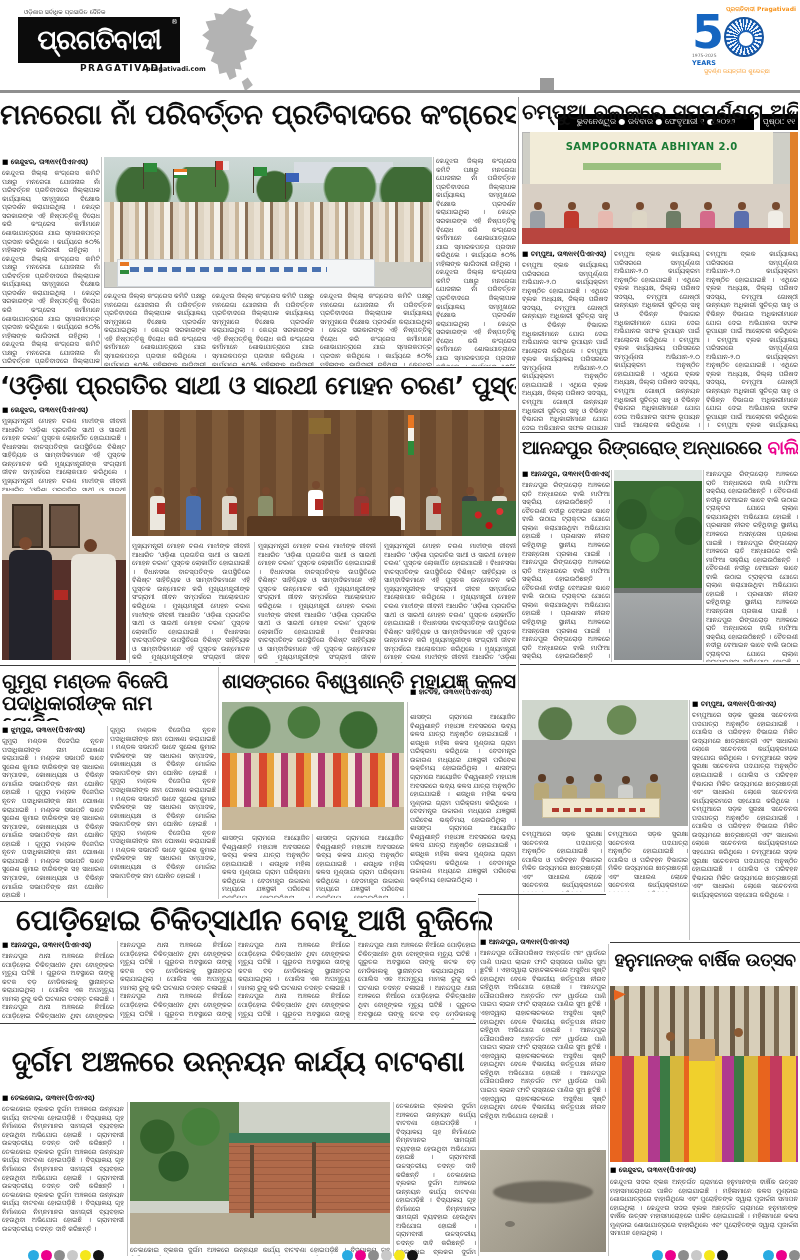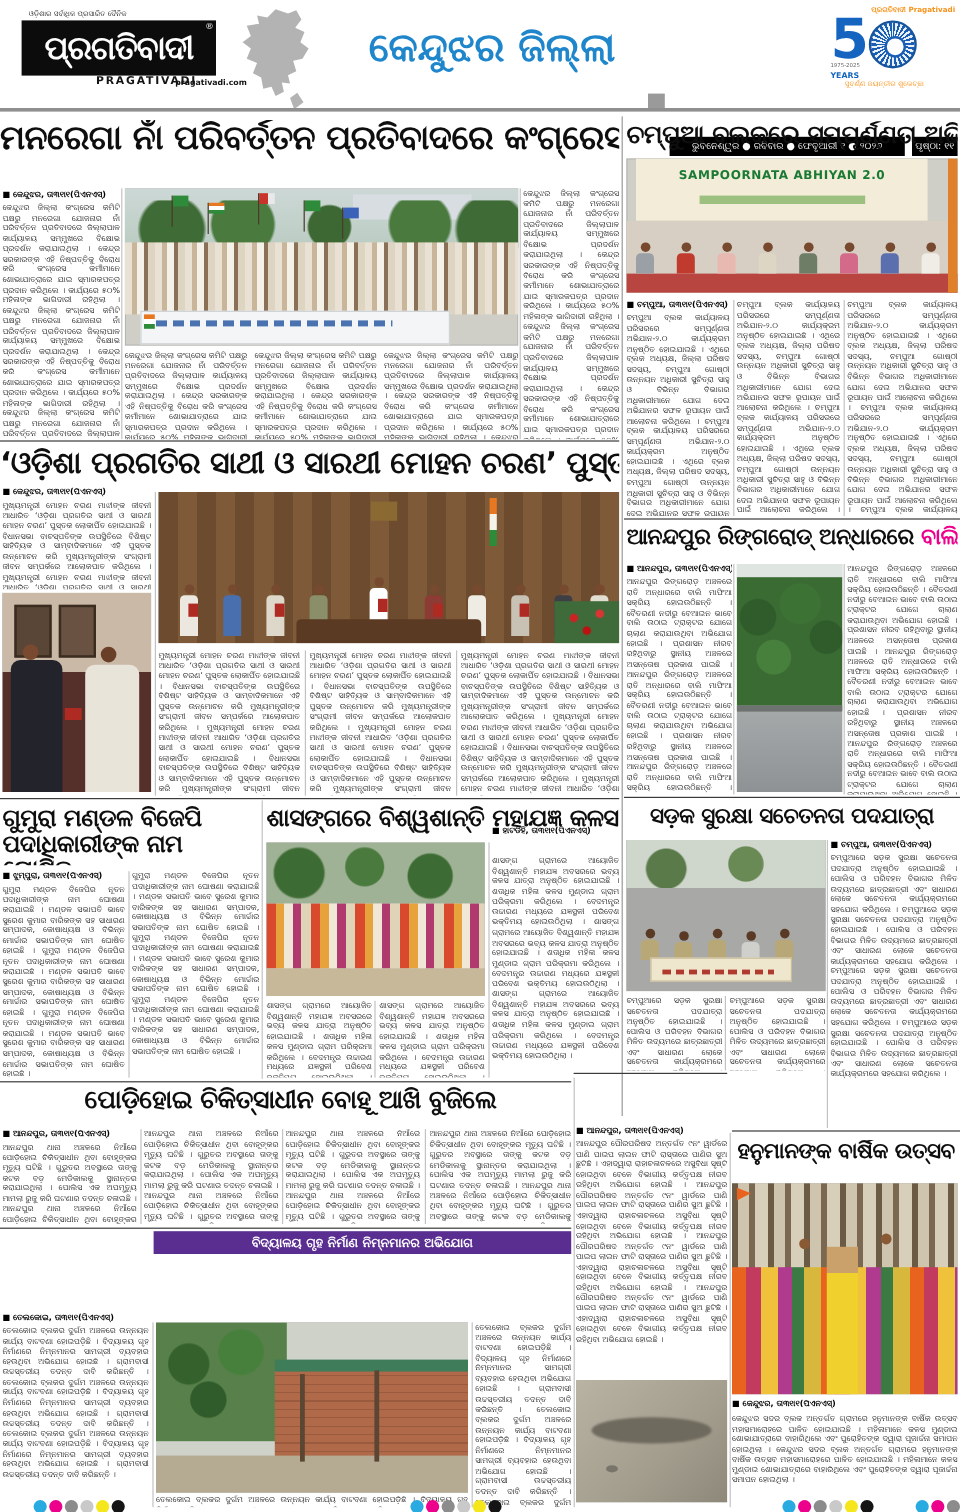--- a/index.html
+++ b/index.html
@@ -49,21 +49,20 @@
     <span style="position:absolute;right:2px;top:1px;font-size:7px">®</span>
   </div>
   <div style="position:absolute;left:80px;top:63px;font-size:9px;font-weight:bold;letter-spacing:1.5px">PRAGATIVADI</div>
   <div style="position:absolute;left:146px;top:65px;font-size:6.5px;font-weight:bold">pragativadi.com</div>
 
   <svg style="position:absolute;left:196px;top:6px" width="88" height="86" viewBox="0 0 100 100">
     <path fill="#b3b3b3" d="M38,2 L50,6 L58,3 L63,12 L57,20 L66,24 L62,34 L70,40 L64,50 L55,52 L58,62 L50,66 L52,74 L44,73 L46,82 L38,86 L34,77 L26,79 L24,68 L16,64 L20,54 L10,50 L14,40 L6,34 L14,28 L10,18 L22,16 L20,8 L30,10 Z"></path>
     <path fill="#b3b3b3" d="M52,88 L59,83 L65,92 L56,99 Z"></path>
   </svg>
 
-  <div style="position:absolute;left:255px;top:20px;width:310px;text-align:center;font-size:33px;font-weight:bold;color:#1f86cc;white-space:nowrap">କେନ୍ଦୁଝର ଜିଲ୍ଲା</div>
 
   <div style="position:absolute;left:690px;top:5px;width:108px;height:70px">
     <div style="position:absolute;right:2px;top:0;font-size:6px;font-weight:bold;color:#f7941d;white-space:nowrap">ପ୍ରଗତିବାଦୀ Pragativadi</div>
     <div style="position:absolute;left:2px;top:4px;font-size:46px;font-weight:bold;color:#1565c0;line-height:1">5</div>
     <div class="emblem" style="left:34px;top:12px;width:36px;height:36px">
         <i></i>
       </div>
     <div style="position:absolute;left:2px;top:48px;font-size:4.5px;color:#666">1975-2025</div>
     <div style="position:absolute;left:2px;top:54px;font-size:6.5px;font-weight:bold;color:#1565c0">YEARS</div>
     <div style="position:absolute;left:14px;top:62px;font-size:6px;color:#f7941d;white-space:nowrap">ସୁବର୍ଣ୍ଣ ଜୟନ୍ତୀର ଶୁଭେଚ୍ଛା</div>
@@ -273,21 +272,20 @@
     <div class="lay" style="left:0;top:82%;width:100%;height:18%;background:#c8b89a"></div>
   </div>
   <div class="by" style="left:410px;top:688px;width:106px">■ ହାଟଡିହି, ତା୩୧ା୧(ପିଏନଏସ୍)</div>
   <div class="bc" style="left:410px;top:713px;width:106px;height:185px">ଶାସଙ୍ଗ ଗ୍ରାମରେ ଆୟୋଜିତ ବିଶ୍ୱଶାନ୍ତି ମହାଯଜ୍ଞ ଅବସରରେ ଭବ୍ୟ କଳସ ଯାତ୍ରା ଅନୁଷ୍ଠିତ ହୋଇଯାଇଛି । ଶତାଧିକ ମହିଳା କଳସ ମୁଣ୍ଡାଇ ଗ୍ରାମ ପରିକ୍ରମା କରିଥିଲେ । ବେଦମନ୍ତ୍ର ଉଚ୍ଚାରଣ ମଧ୍ୟରେ ଯଜ୍ଞସ୍ଥଳୀ ପରିବେଶ ଭକ୍ତିମୟ ହୋଇଉଠିଥିଲା । ଶାସଙ୍ଗ ଗ୍ରାମରେ ଆୟୋଜିତ ବିଶ୍ୱଶାନ୍ତି ମହାଯଜ୍ଞ ଅବସରରେ ଭବ୍ୟ କଳସ ଯାତ୍ରା ଅନୁଷ୍ଠିତ ହୋଇଯାଇଛି । ଶତାଧିକ ମହିଳା କଳସ ମୁଣ୍ଡାଇ ଗ୍ରାମ ପରିକ୍ରମା କରିଥିଲେ । ବେଦମନ୍ତ୍ର ଉଚ୍ଚାରଣ ମଧ୍ୟରେ ଯଜ୍ଞସ୍ଥଳୀ ପରିବେଶ ଭକ୍ତିମୟ ହୋଇଉଠିଥିଲା । ଶାସଙ୍ଗ ଗ୍ରାମରେ ଆୟୋଜିତ ବିଶ୍ୱଶାନ୍ତି ମହାଯଜ୍ଞ ଅବସରରେ ଭବ୍ୟ କଳସ ଯାତ୍ରା ଅନୁଷ୍ଠିତ ହୋଇଯାଇଛି । ଶତାଧିକ ମହିଳା କଳସ ମୁଣ୍ଡାଇ ଗ୍ରାମ ପରିକ୍ରମା କରିଥିଲେ । ବେଦମନ୍ତ୍ର ଉଚ୍ଚାରଣ ମଧ୍ୟରେ ଯଜ୍ଞସ୍ଥଳୀ ପରିବେଶ ଭକ୍ତିମୟ ହୋଇଉଠିଥିଲା । </div>
   <div class="bc" style="left:222px;top:834px;width:88px;height:64px">ଶାସଙ୍ଗ ଗ୍ରାମରେ ଆୟୋଜିତ ବିଶ୍ୱଶାନ୍ତି ମହାଯଜ୍ଞ ଅବସରରେ ଭବ୍ୟ କଳସ ଯାତ୍ରା ଅନୁଷ୍ଠିତ ହୋଇଯାଇଛି । ଶତାଧିକ ମହିଳା କଳସ ମୁଣ୍ଡାଇ ଗ୍ରାମ ପରିକ୍ରମା କରିଥିଲେ । ବେଦମନ୍ତ୍ର ଉଚ୍ଚାରଣ ମଧ୍ୟରେ ଯଜ୍ଞସ୍ଥଳୀ ପରିବେଶ ଭକ୍ତିମୟ ହୋଇଉଠିଥିଲା । ଶାସଙ୍ଗ ଗ୍ରାମରେ ଆୟୋଜିତ ବିଶ୍ୱଶାନ୍ତି ମହାଯଜ୍ଞ ଅବସରରେ ଭବ୍ୟ କଳସ ଯାତ୍ରା ଅନୁଷ୍ଠିତ ହୋଇଯାଇଛି । ଶତାଧିକ ମହିଳା କଳସ ମୁଣ୍ଡାଇ ଗ୍ରାମ ପରିକ୍ରମା କରିଥିଲେ । ବେଦମନ୍ତ୍ର ଉଚ୍ଚାରଣ ମଧ୍ୟରେ ଯଜ୍ଞସ୍ଥଳୀ ପରିବେଶ ଭକ୍ତିମୟ ହୋଇଉଠିଥିଲା । </div>
   <div class="bc" style="left:316px;top:834px;width:88px;height:64px">ଶାସଙ୍ଗ ଗ୍ରାମରେ ଆୟୋଜିତ ବିଶ୍ୱଶାନ୍ତି ମହାଯଜ୍ଞ ଅବସରରେ ଭବ୍ୟ କଳସ ଯାତ୍ରା ଅନୁଷ୍ଠିତ ହୋଇଯାଇଛି । ଶତାଧିକ ମହିଳା କଳସ ମୁଣ୍ଡାଇ ଗ୍ରାମ ପରିକ୍ରମା କରିଥିଲେ । ବେଦମନ୍ତ୍ର ଉଚ୍ଚାରଣ ମଧ୍ୟରେ ଯଜ୍ଞସ୍ଥଳୀ ପରିବେଶ ଭକ୍ତିମୟ ହୋଇଉଠିଥିଲା । ଶାସଙ୍ଗ ଗ୍ରାମରେ ଆୟୋଜିତ ବିଶ୍ୱଶାନ୍ତି ମହାଯଜ୍ଞ ଅବସରରେ ଭବ୍ୟ କଳସ ଯାତ୍ରା ଅନୁଷ୍ଠିତ ହୋଇଯାଇଛି । ଶତାଧିକ ମହିଳା କଳସ ମୁଣ୍ଡାଇ ଗ୍ରାମ ପରିକ୍ରମା କରିଥିଲେ । ବେଦମନ୍ତ୍ର ଉଚ୍ଚାରଣ ମଧ୍ୟରେ ଯଜ୍ଞସ୍ଥଳୀ ପରିବେଶ ଭକ୍ତିମୟ ହୋଇଉଠିଥିଲା । </div>
   <div class="vr" style="left:407px;top:702px;height:196px"></div>
   <div class="vr" style="left:312px;top:834px;height:64px"></div>
   <div class="hr1" style="left:0;top:901px;width:476px"></div>
 
-  <div class="hl" style="left:522px;top:671px;width:276px;height:26px;font-size:18px">ସଡ଼କ ସୁରକ୍ଷା ସଚେତନତା ପଦଯାତ୍ରା</div>
   <div class="photo" style="left:522px;top:700px;width:166px;height:126px">
     <div class="lay" style="left:0;top:0;width:100%;height:32%;background:radial-gradient(circle at 20% 60%,#5a7a4a 12%,transparent 13%),radial-gradient(circle at 60% 50%,#6a8a55 14%,transparent 15%),#cfd6cc"></div>
     <div class="lay" style="left:0;top:32%;width:100%;height:68%;background:#a8a9a6"></div>
     <i class="person" style="left:12px;bottom:26px">
         <b style="background:#5a3a24"></b>
         <s style="background:#b8a878"></s>
       </i>
     <i class="person" style="left:40px;bottom:24px">
         <b style="background:#5a3a24"></b>
         <s style="background:#b8a878"></s>
@@ -307,21 +305,21 @@
     <div class="lay" style="left:12%;bottom:8px;width:70%;height:18px;background:#efe7cd;border:1px solid #c9bd9a"></div>
     <div class="lay" style="left:18%;bottom:14px;width:56%;height:4px;background:repeating-linear-gradient(90deg,#b03a2e 0 7px,transparent 7px 11px)"></div>
   </div>
   <div class="by" style="left:692px;top:700px;width:106px">■ ଚମ୍ପୁଆ, ତା୩୧ା୧(ପିଏନଏସ୍)</div>
   <div class="bc" style="left:692px;top:711px;width:106px;height:229px">ଚମ୍ପୁଆରେ ସଡ଼କ ସୁରକ୍ଷା ସଚେତନତା ପଦଯାତ୍ରା ଅନୁଷ୍ଠିତ ହୋଇଯାଇଛି । ପୋଲିସ ଓ ପରିବହନ ବିଭାଗର ମିଳିତ ଉଦ୍ୟମରେ ଛାତ୍ରଛାତ୍ରୀ ଏବଂ ସାଧାରଣ ଲୋକେ ସଚେତନତା କାର୍ଯ୍ୟକ୍ରମରେ ସହଯୋଗ କରିଥିଲେ । ଚମ୍ପୁଆରେ ସଡ଼କ ସୁରକ୍ଷା ସଚେତନତା ପଦଯାତ୍ରା ଅନୁଷ୍ଠିତ ହୋଇଯାଇଛି । ପୋଲିସ ଓ ପରିବହନ ବିଭାଗର ମିଳିତ ଉଦ୍ୟମରେ ଛାତ୍ରଛାତ୍ରୀ ଏବଂ ସାଧାରଣ ଲୋକେ ସଚେତନତା କାର୍ଯ୍ୟକ୍ରମରେ ସହଯୋଗ କରିଥିଲେ । ଚମ୍ପୁଆରେ ସଡ଼କ ସୁରକ୍ଷା ସଚେତନତା ପଦଯାତ୍ରା ଅନୁଷ୍ଠିତ ହୋଇଯାଇଛି । ପୋଲିସ ଓ ପରିବହନ ବିଭାଗର ମିଳିତ ଉଦ୍ୟମରେ ଛାତ୍ରଛାତ୍ରୀ ଏବଂ ସାଧାରଣ ଲୋକେ ସଚେତନତା କାର୍ଯ୍ୟକ୍ରମରେ ସହଯୋଗ କରିଥିଲେ । ଚମ୍ପୁଆରେ ସଡ଼କ ସୁରକ୍ଷା ସଚେତନତା ପଦଯାତ୍ରା ଅନୁଷ୍ଠିତ ହୋଇଯାଇଛି । ପୋଲିସ ଓ ପରିବହନ ବିଭାଗର ମିଳିତ ଉଦ୍ୟମରେ ଛାତ୍ରଛାତ୍ରୀ ଏବଂ ସାଧାରଣ ଲୋକେ ସଚେତନତା କାର୍ଯ୍ୟକ୍ରମରେ ସହଯୋଗ କରିଥିଲେ । </div>
   <div class="bc" style="left:522px;top:830px;width:80px;height:62px">ଚମ୍ପୁଆରେ ସଡ଼କ ସୁରକ୍ଷା ସଚେତନତା ପଦଯାତ୍ରା ଅନୁଷ୍ଠିତ ହୋଇଯାଇଛି । ପୋଲିସ ଓ ପରିବହନ ବିଭାଗର ମିଳିତ ଉଦ୍ୟମରେ ଛାତ୍ରଛାତ୍ରୀ ଏବଂ ସାଧାରଣ ଲୋକେ ସଚେତନତା କାର୍ଯ୍ୟକ୍ରମରେ ସହଯୋଗ କରିଥିଲେ । ଚମ୍ପୁଆରେ ସଡ଼କ ସୁରକ୍ଷା ସଚେତନତା ପଦଯାତ୍ରା ଅନୁଷ୍ଠିତ ହୋଇଯାଇଛି । ପୋଲିସ ଓ ପରିବହନ ବିଭାଗର ମିଳିତ ଉଦ୍ୟମରେ ଛାତ୍ରଛାତ୍ରୀ ଏବଂ ସାଧାରଣ ଲୋକେ ସଚେତନତା କାର୍ଯ୍ୟକ୍ରମରେ ସହଯୋଗ କରିଥିଲେ । </div>
   <div class="bc" style="left:608px;top:830px;width:80px;height:62px">ଚମ୍ପୁଆରେ ସଡ଼କ ସୁରକ୍ଷା ସଚେତନତା ପଦଯାତ୍ରା ଅନୁଷ୍ଠିତ ହୋଇଯାଇଛି । ପୋଲିସ ଓ ପରିବହନ ବିଭାଗର ମିଳିତ ଉଦ୍ୟମରେ ଛାତ୍ରଛାତ୍ରୀ ଏବଂ ସାଧାରଣ ଲୋକେ ସଚେତନତା କାର୍ଯ୍ୟକ୍ରମରେ ସହଯୋଗ କରିଥିଲେ । ଚମ୍ପୁଆରେ ସଡ଼କ ସୁରକ୍ଷା ସଚେତନତା ପଦଯାତ୍ରା ଅନୁଷ୍ଠିତ ହୋଇଯାଇଛି । ପୋଲିସ ଓ ପରିବହନ ବିଭାଗର ମିଳିତ ଉଦ୍ୟମରେ ଛାତ୍ରଛାତ୍ରୀ ଏବଂ ସାଧାରଣ ଲୋକେ ସଚେତନତା କାର୍ଯ୍ୟକ୍ରମରେ ସହଯୋଗ କରିଥିଲେ । </div>
   <div class="vr" style="left:689px;top:700px;height:240px"></div>
   <div class="vr" style="left:604px;top:830px;height:62px"></div>
 
-  <div class="hl" style="left:4px;top:905px;width:476px;height:32px;font-size:21px">ପୋଡ଼ିହୋଇ ଚିକିତ୍ସାଧୀନ ବୋହୂ ଆଖି ବୁଜିଲେ</div>
+  <div class="hl" style="left:16px;top:905px;width:476px;height:32px;font-size:29px">ପୋଡ଼ିହୋଇ ଚିକିତ୍ସାଧୀନ ବୋହୂ ଆଖି ବୁଜିଲେ</div>
   <div class="by" style="left:2px;top:941px;width:112px">■ ଆନନ୍ଦପୁର, ତା୩୧ା୧(ପିଏନଏସ୍)</div>
   <div class="bc" style="left:2px;top:952px;width:112px;height:68px">ଆନନ୍ଦପୁର ଥାନା ଅଞ୍ଚଳରେ ନିଆଁରେ ପୋଡ଼ିହୋଇ ଚିକିତ୍ସାଧୀନ ଥିବା ବୋହୂଙ୍କର ମୃତ୍ୟୁ ଘଟିଛି । ଗୁରୁତର ଅବସ୍ଥାରେ ତାଙ୍କୁ କଟକ ବଡ଼ ମେଡିକାଲକୁ ସ୍ଥାନାନ୍ତର କରାଯାଇଥିଲା । ପୋଲିସ ଏକ ଅପମୃତ୍ୟୁ ମାମଲା ରୁଜୁ କରି ଘଟଣାର ତଦନ୍ତ ଚଳାଇଛି । ଆନନ୍ଦପୁର ଥାନା ଅଞ୍ଚଳରେ ନିଆଁରେ ପୋଡ଼ିହୋଇ ଚିକିତ୍ସାଧୀନ ଥିବା ବୋହୂଙ୍କର ମୃତ୍ୟୁ ଘଟିଛି । ଗୁରୁତର ଅବସ୍ଥାରେ ତାଙ୍କୁ କଟକ ବଡ଼ ମେଡିକାଲକୁ ସ୍ଥାନାନ୍ତର କରାଯାଇଥିଲା । ପୋଲିସ ଏକ ଅପମୃତ୍ୟୁ ମାମଲା ରୁଜୁ କରି ଘଟଣାର ତଦନ୍ତ ଚଳାଇଛି । </div>
   <div class="bc" style="left:120px;top:941px;width:112px;height:79px">ଆନନ୍ଦପୁର ଥାନା ଅଞ୍ଚଳରେ ନିଆଁରେ ପୋଡ଼ିହୋଇ ଚିକିତ୍ସାଧୀନ ଥିବା ବୋହୂଙ୍କର ମୃତ୍ୟୁ ଘଟିଛି । ଗୁରୁତର ଅବସ୍ଥାରେ ତାଙ୍କୁ କଟକ ବଡ଼ ମେଡିକାଲକୁ ସ୍ଥାନାନ୍ତର କରାଯାଇଥିଲା । ପୋଲିସ ଏକ ଅପମୃତ୍ୟୁ ମାମଲା ରୁଜୁ କରି ଘଟଣାର ତଦନ୍ତ ଚଳାଇଛି । ଆନନ୍ଦପୁର ଥାନା ଅଞ୍ଚଳରେ ନିଆଁରେ ପୋଡ଼ିହୋଇ ଚିକିତ୍ସାଧୀନ ଥିବା ବୋହୂଙ୍କର ମୃତ୍ୟୁ ଘଟିଛି । ଗୁରୁତର ଅବସ୍ଥାରେ ତାଙ୍କୁ କଟକ ବଡ଼ ମେଡିକାଲକୁ ସ୍ଥାନାନ୍ତର କରାଯାଇଥିଲା । ପୋଲିସ ଏକ ଅପମୃତ୍ୟୁ ମାମଲା ରୁଜୁ କରି ଘଟଣାର ତଦନ୍ତ ଚଳାଇଛି । </div>
   <div class="bc" style="left:238px;top:941px;width:112px;height:79px">ଆନନ୍ଦପୁର ଥାନା ଅଞ୍ଚଳରେ ନିଆଁରେ ପୋଡ଼ିହୋଇ ଚିକିତ୍ସାଧୀନ ଥିବା ବୋହୂଙ୍କର ମୃତ୍ୟୁ ଘଟିଛି । ଗୁରୁତର ଅବସ୍ଥାରେ ତାଙ୍କୁ କଟକ ବଡ଼ ମେଡିକାଲକୁ ସ୍ଥାନାନ୍ତର କରାଯାଇଥିଲା । ପୋଲିସ ଏକ ଅପମୃତ୍ୟୁ ମାମଲା ରୁଜୁ କରି ଘଟଣାର ତଦନ୍ତ ଚଳାଇଛି । ଆନନ୍ଦପୁର ଥାନା ଅଞ୍ଚଳରେ ନିଆଁରେ ପୋଡ଼ିହୋଇ ଚିକିତ୍ସାଧୀନ ଥିବା ବୋହୂଙ୍କର ମୃତ୍ୟୁ ଘଟିଛି । ଗୁରୁତର ଅବସ୍ଥାରେ ତାଙ୍କୁ କଟକ ବଡ଼ ମେଡିକାଲକୁ ସ୍ଥାନାନ୍ତର କରାଯାଇଥିଲା । ପୋଲିସ ଏକ ଅପମୃତ୍ୟୁ ମାମଲା ରୁଜୁ କରି ଘଟଣାର ତଦନ୍ତ ଚଳାଇଛି । </div>
   <div class="bc" style="left:358px;top:941px;width:118px;height:79px">ଆନନ୍ଦପୁର ଥାନା ଅଞ୍ଚଳରେ ନିଆଁରେ ପୋଡ଼ିହୋଇ ଚିକିତ୍ସାଧୀନ ଥିବା ବୋହୂଙ୍କର ମୃତ୍ୟୁ ଘଟିଛି । ଗୁରୁତର ଅବସ୍ଥାରେ ତାଙ୍କୁ କଟକ ବଡ଼ ମେଡିକାଲକୁ ସ୍ଥାନାନ୍ତର କରାଯାଇଥିଲା । ପୋଲିସ ଏକ ଅପମୃତ୍ୟୁ ମାମଲା ରୁଜୁ କରି ଘଟଣାର ତଦନ୍ତ ଚଳାଇଛି । ଆନନ୍ଦପୁର ଥାନା ଅଞ୍ଚଳରେ ନିଆଁରେ ପୋଡ଼ିହୋଇ ଚିକିତ୍ସାଧୀନ ଥିବା ବୋହୂଙ୍କର ମୃତ୍ୟୁ ଘଟିଛି । ଗୁରୁତର ଅବସ୍ଥାରେ ତାଙ୍କୁ କଟକ ବଡ଼ ମେଡିକାଲକୁ ସ୍ଥାନାନ୍ତର କରାଯାଇଥିଲା । ପୋଲିସ ଏକ ଅପମୃତ୍ୟୁ ମାମଲା ରୁଜୁ କରି ଘଟଣାର ତଦନ୍ତ ଚଳାଇଛି । </div>
   <div class="vr" style="left:117px;top:941px;height:79px"></div>
   <div class="vr" style="left:235px;top:941px;height:79px"></div>
   <div class="vr" style="left:354px;top:941px;height:79px"></div>
   <div class="hr1" style="left:0;top:1023px;width:476px"></div>
 
@@ -342,21 +340,21 @@
     <div class="lay" style="left:0;top:0;width:100%;height:55%;background:repeating-linear-gradient(90deg,#6b5a44 0 5px,#cfc5ae 5px 14px,#7a6950 14px 19px,#d8cfba 19px 30px)"></div>
     <div class="lay" style="left:2%;top:2%;width:12px;height:16px;background:#e8641e;clip-path:polygon(0 0,100% 30%,0 70%)"></div>
     <div class="lay" style="left:0;top:40%;width:100%;height:60%;background:repeating-linear-gradient(90deg,#e8641e 0 12px,#c23a5e 12px 24px,#f0c23c 24px 38px,#b03a8e 38px 50px,#3c7a44 50px 60px,#d8b83c 60px 74px)"></div>
     <div class="lay" style="left:42%;top:30%;width:14%;height:70%;background:linear-gradient(#caa16a 18%,#f0d02c 18%)"></div>
     <div class="lay" style="left:30%;top:26%;width:9px;height:9px;border-radius:50%;background:#8a5a34"></div>
     <div class="lay" style="left:66%;top:24%;width:9px;height:9px;border-radius:50%;background:#8a5a34"></div>
   </div>
   <div class="by" style="left:610px;top:1166px;width:188px">■ କେନ୍ଦୁଝର, ତା୩୧ା୧(ପିଏନଏସ୍)</div>
   <div class="bc" style="left:610px;top:1178px;width:188px;height:66px">କେନ୍ଦୁଝର ସଦର ବ୍ଲକ ଅନ୍ତର୍ଗତ ଗ୍ରାମରେ ହନୁମାନଙ୍କ ବାର୍ଷିକ ଉତ୍ସବ ମହାସମାରୋହରେ ପାଳିତ ହୋଇଯାଇଛି । ମହିଳାମାନେ କଳସ ମୁଣ୍ଡାଇ ଶୋଭାଯାତ୍ରାରେ ବାହାରିଥିଲେ ଏବଂ ପୁରୋହିତଙ୍କ ଦ୍ୱାରା ପୂଜାର୍ଚ୍ଚନା ସମାପନ ହୋଇଥିଲା । କେନ୍ଦୁଝର ସଦର ବ୍ଲକ ଅନ୍ତର୍ଗତ ଗ୍ରାମରେ ହନୁମାନଙ୍କ ବାର୍ଷିକ ଉତ୍ସବ ମହାସମାରୋହରେ ପାଳିତ ହୋଇଯାଇଛି । ମହିଳାମାନେ କଳସ ମୁଣ୍ଡାଇ ଶୋଭାଯାତ୍ରାରେ ବାହାରିଥିଲେ ଏବଂ ପୁରୋହିତଙ୍କ ଦ୍ୱାରା ପୂଜାର୍ଚ୍ଚନା ସମାପନ ହୋଇଥିଲା । </div>
 
-  <div class="purple-band" style="left:128px;top:1026px;width:348px;height:19px">ବିଦ୍ୟାଳୟ ଗୃହ ନିର୍ମାଣ ନିମ୍ନମାନର ଅଭିଯୋଗ</div>
+  <div class="hl" style="left:0;top:1047px;width:476px;height:42px;font-size:28px">ଦୁର୍ଗମ ଅଞ୍ଚଳରେ ଉନ୍ନୟନ କାର୍ଯ୍ୟ ବାଟବଣା</div>
   <div class="by" style="left:2px;top:1094px;width:122px">■ ତେଲକୋଇ, ତା୩୧ା୧(ପିଏନଏସ୍)</div>
   <div class="bc" style="left:2px;top:1105px;width:122px;height:150px">ତେଲକୋଇ ବ୍ଲକର ଦୁର୍ଗମ ଅଞ୍ଚଳରେ ଉନ୍ନୟନ କାର୍ଯ୍ୟ ବାଟବଣା ହୋଇପଡ଼ିଛି । ବିଦ୍ୟାଳୟ ଗୃହ ନିର୍ମାଣରେ ନିମ୍ନମାନର ସାମଗ୍ରୀ ବ୍ୟବହାର ହେଉଥିବା ଅଭିଯୋଗ ହୋଇଛି । ଗ୍ରାମବାସୀ ଉଚ୍ଚସ୍ତରୀୟ ତଦନ୍ତ ଦାବି କରିଛନ୍ତି । ତେଲକୋଇ ବ୍ଲକର ଦୁର୍ଗମ ଅଞ୍ଚଳରେ ଉନ୍ନୟନ କାର୍ଯ୍ୟ ବାଟବଣା ହୋଇପଡ଼ିଛି । ବିଦ୍ୟାଳୟ ଗୃହ ନିର୍ମାଣରେ ନିମ୍ନମାନର ସାମଗ୍ରୀ ବ୍ୟବହାର ହେଉଥିବା ଅଭିଯୋଗ ହୋଇଛି । ଗ୍ରାମବାସୀ ଉଚ୍ଚସ୍ତରୀୟ ତଦନ୍ତ ଦାବି କରିଛନ୍ତି । ତେଲକୋଇ ବ୍ଲକର ଦୁର୍ଗମ ଅଞ୍ଚଳରେ ଉନ୍ନୟନ କାର୍ଯ୍ୟ ବାଟବଣା ହୋଇପଡ଼ିଛି । ବିଦ୍ୟାଳୟ ଗୃହ ନିର୍ମାଣରେ ନିମ୍ନମାନର ସାମଗ୍ରୀ ବ୍ୟବହାର ହେଉଥିବା ଅଭିଯୋଗ ହୋଇଛି । ଗ୍ରାମବାସୀ ଉଚ୍ଚସ୍ତରୀୟ ତଦନ୍ତ ଦାବି କରିଛନ୍ତି । </div>
 
   <div class="photo" style="left:130px;top:1102px;width:260px;height:142px">
     <div class="lay" style="left:0;top:0;width:100%;height:100%;background:#cfd2c8"></div>
     <div class="lay" style="left:0;top:0;width:42%;height:70%;background:radial-gradient(circle at 25% 35%,#35622c 16%,transparent 17%),radial-gradient(circle at 65% 25%,#47803c 18%,transparent 19%),radial-gradient(circle at 40% 65%,#2f5c2a 16%,transparent 17%),#58804a"></div>
     <div class="lay" style="left:38%;top:28%;width:62%;height:52%;background:repeating-linear-gradient(0deg,#b06a4a 0 6px,#9a5a3e 6px 7px)"></div>
     <div class="lay" style="left:38%;top:22%;width:62%;height:7%;background:#3f7d5a"></div>
     <div class="lay" style="left:0;top:78%;width:100%;height:22%;background:#b5ab93"></div>
     <div class="lay" style="left:46%;top:30%;width:4px;height:52%;background:#5a4632"></div>

